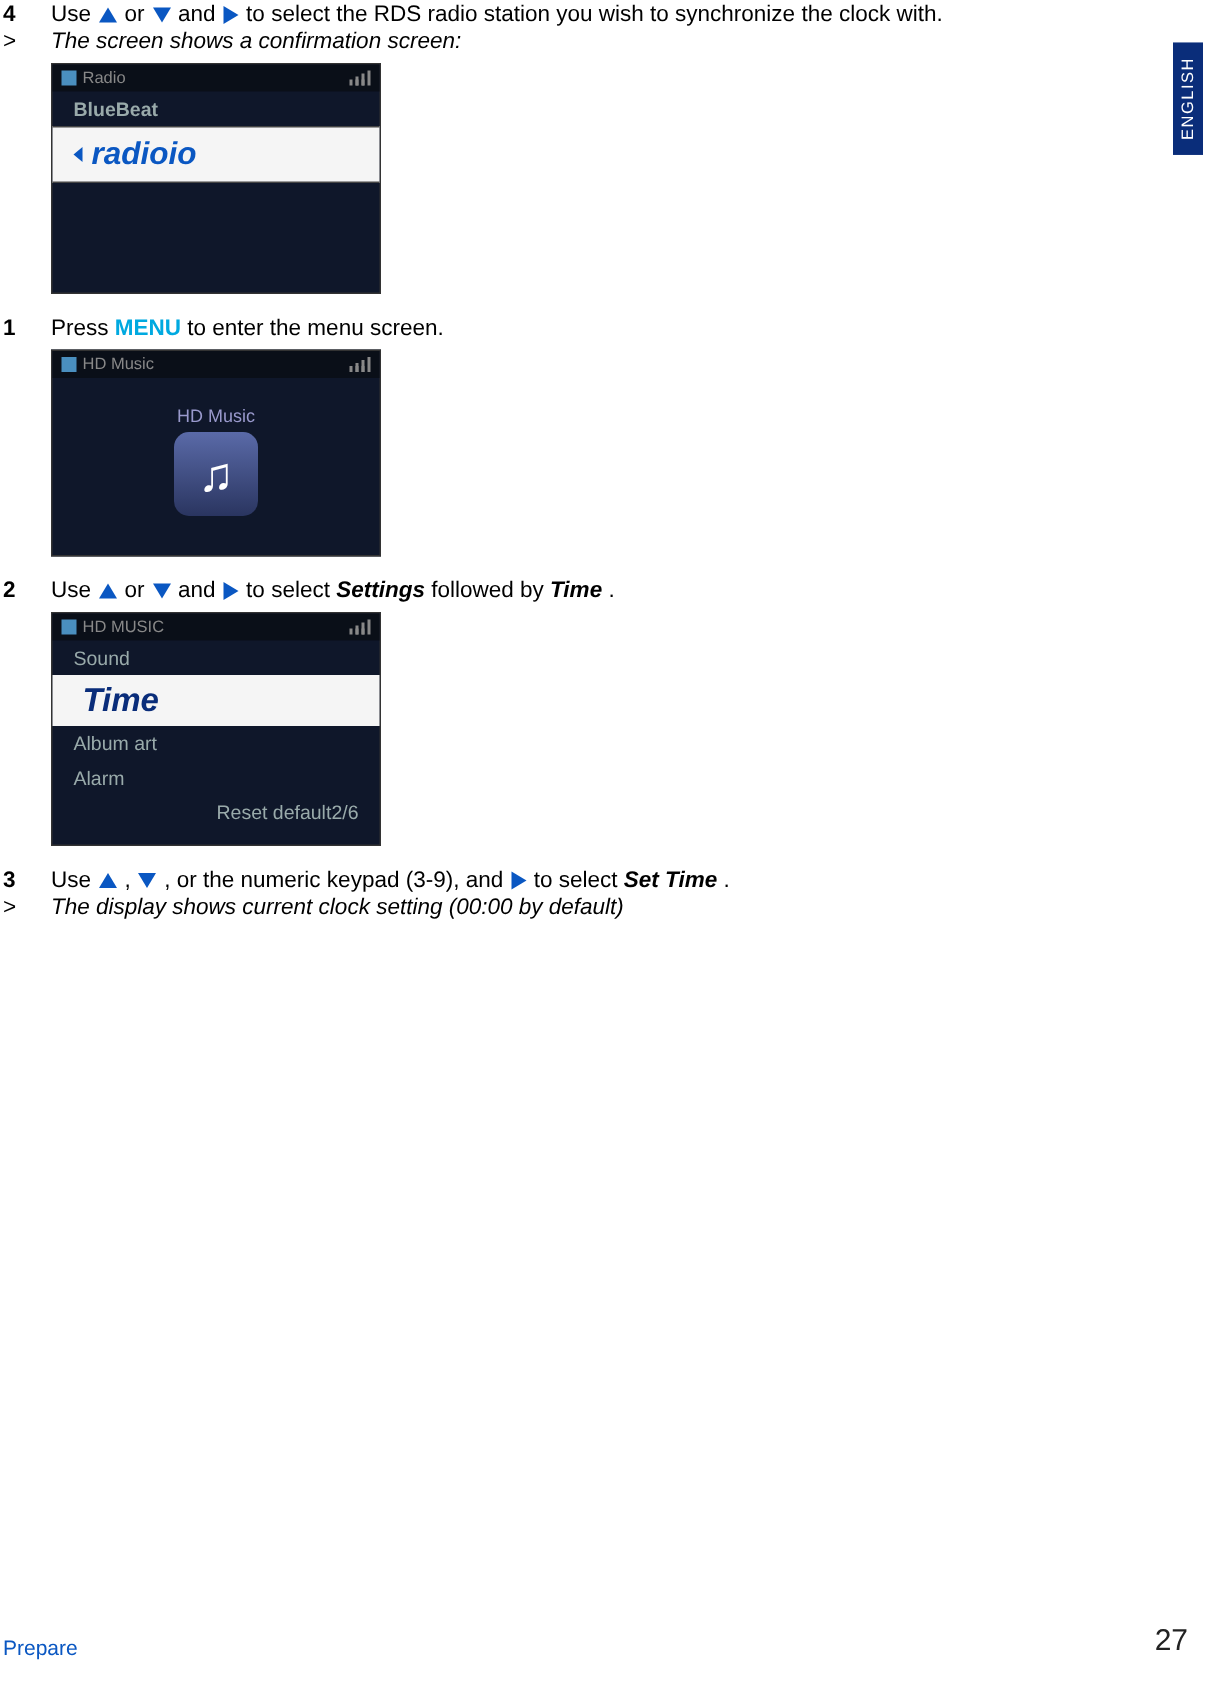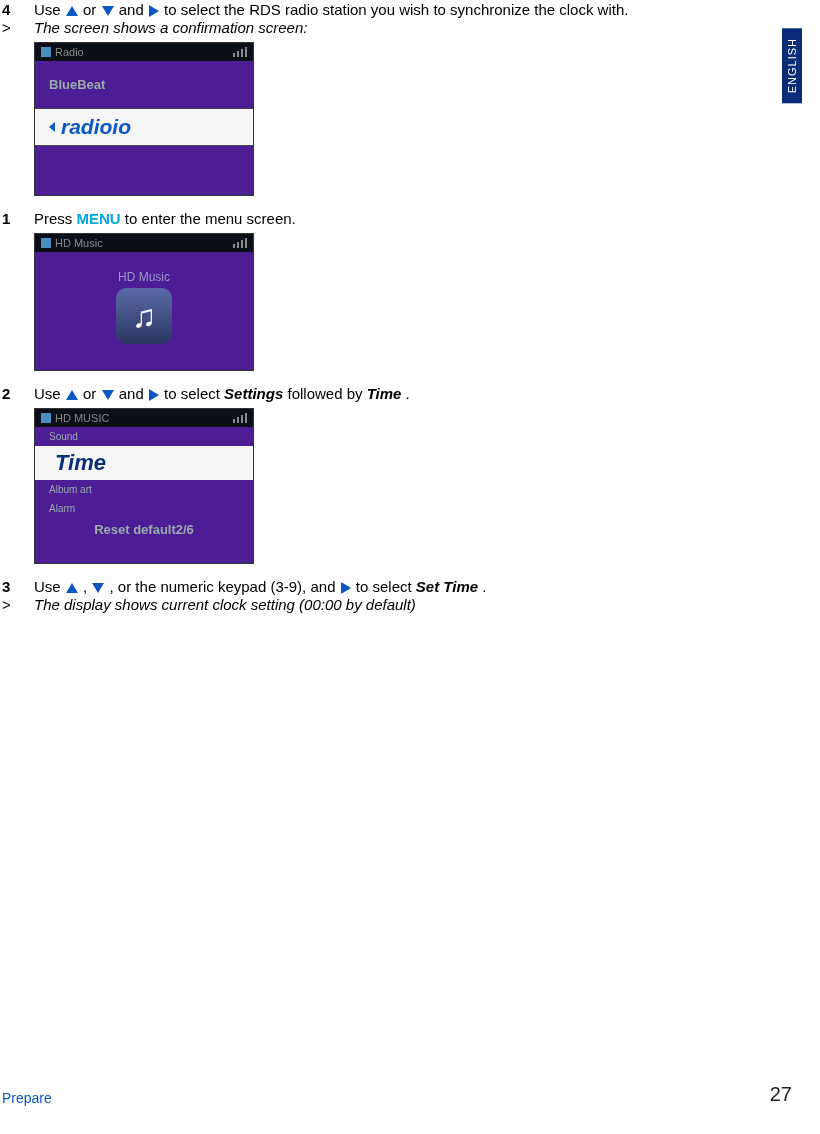--- a/index.html
+++ b/index.html
@@ -75,21 +75,21 @@
     border-bottom: 6px solid transparent;
     border-left: 10px solid #0a57c2;
   }
   .menu-word {
     color: #00a9e0;
     font-weight: bold;
   }
   .device-screen {
     margin: 6px 0 14px 34px;
     width: 218px;
-    background: #4c1d95;
+    background: #0f172a;
     border: 1px solid #333;
     font-family: Arial, sans-serif;
   }
   .ds1 { height: 152px; }
   .ds2 { height: 136px; }
   .ds3 { height: 154px; }
   .ds-header {
     display: flex;
     align-items: center;
     justify-content: space-between;
@@ -121,21 +121,21 @@
     width: 2px;
     background: #888;
   }
   .icon-signal::before { left: 0; height: 4px; box-shadow: 4px 0 0 #888, 8px 0 0 #888; }
   .icon-signal .b2 { position:absolute; left:4px; bottom:0; width:2px; height:6px; background:#888;}
   .icon-signal .b3 { position:absolute; left:8px; bottom:0; width:2px; height:8px; background:#888;}
   .icon-signal .b4 { position:absolute; left:12px; bottom:0; width:2px; height:10px; background:#888;}
   .ds-item {
     color: #9aa;
     font-size: 13px;
-    padding: 16px 14px;
+    padding: 4px 14px;
     font-weight: bold;
   }
   .ds-sel {
     background: #f5f5f5;
     color: #0a57c2;
     font-size: 21px;
     font-weight: bold;
     font-style: italic;
     padding: 6px 14px;
     display: flex;
@@ -172,25 +172,25 @@
   .ds3-sel {
     background:#f5f5f5;
     color:#0a2d7a;
     font-weight:bold;
     font-style:italic;
     font-size:22px;
     padding:4px 14px;
     display:flex;align-items:center;gap:6px;
   }
   .ds3-item {
-    color:#9aa;font-size:10px;padding:4px 14px;
+    color:#9aa;font-size:13px;padding:4px 14px;
   }
   .ds3-footer {
     color:#9aa;font-size:13px;padding:4px 14px;
-    display:flex;justify-content:center;font-weight:bold;
+    display:flex;justify-content:flex-end;
   }
   .section-heading {
     font-weight: bold;
     margin-top: 6px;
   }
   .footer {
     position: absolute;
     bottom: 28px;
     left: 2px;
     right: 28px;

